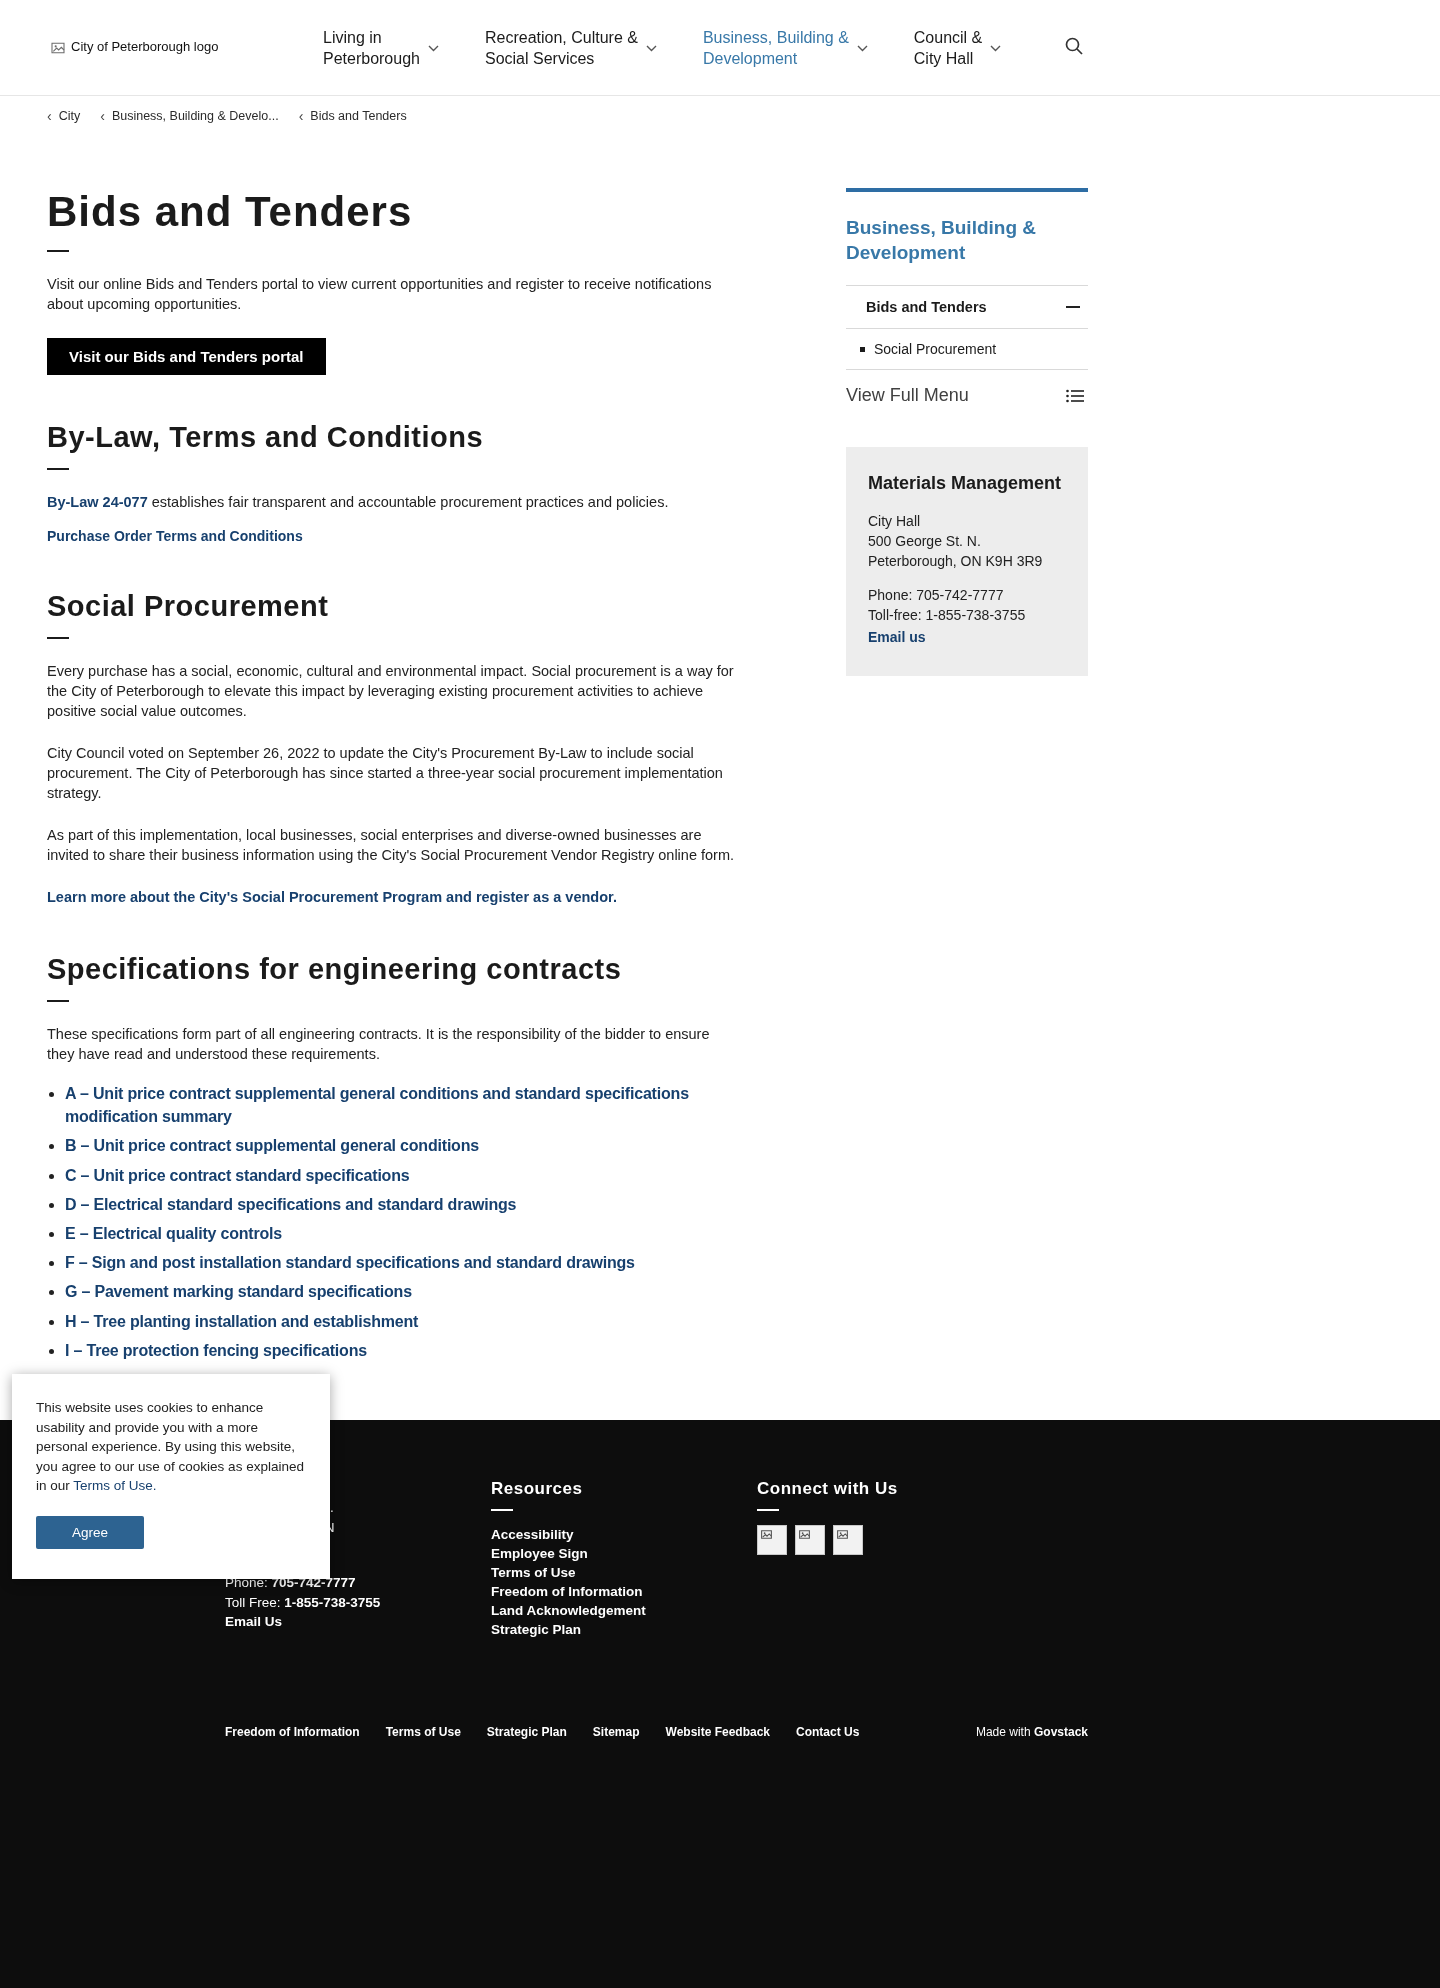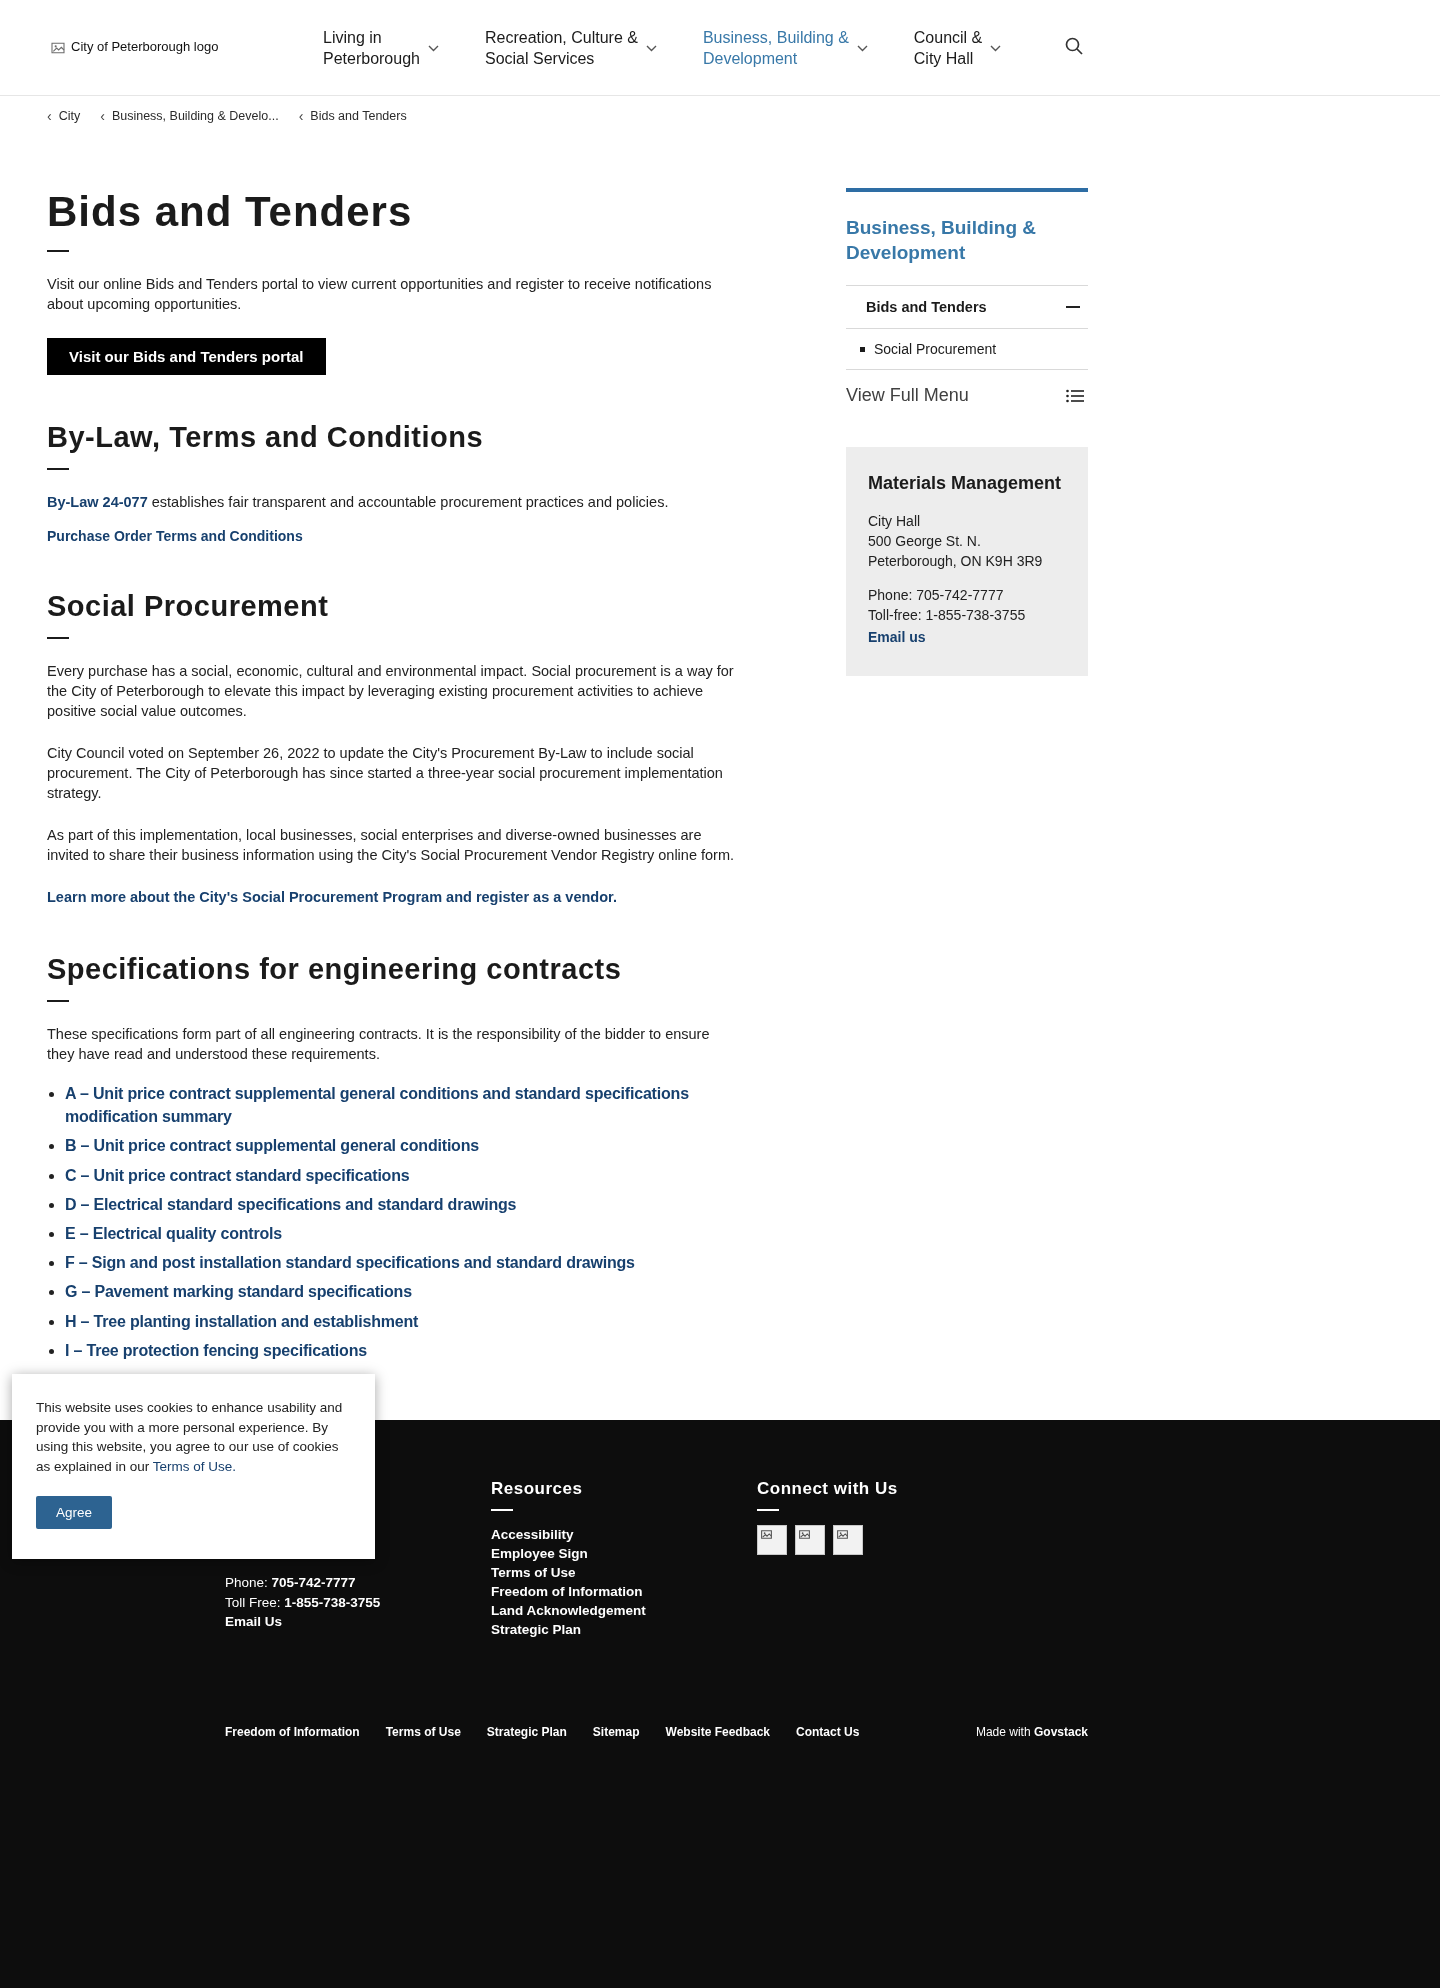--- a/index.html
+++ b/index.html
@@ -112,29 +112,29 @@
     display:flex; align-items:center; gap:26px;
     margin-top:72px; padding:14px 0; font-size:12px;
   }
   .footer-bottom a { color:#fff; font-weight:700; }
   .footer-bottom .fb-links { display:flex; gap:26px; margin-left:178px; }
   .made-with { margin-left:auto; color:#fff; }
   .made-with b { font-weight:700; }
 
   
   .cookie-banner {
-    position:absolute; left:12px; top:1374px; width:363px;
+    position:absolute; left:12px; top:1374px; width:318px;
     background:#fff; color:#222; padding:24px 24px 30px 24px;
     box-shadow:0 2px 12px rgba(0,0,0,.35); z-index:50;
     font-size:13.5px; line-height:1.45;
   }
   .cookie-banner a { color:#17406e; }
   .agree-btn {
     margin-top:20px; background:#2d6391; color:#fff; border:none; cursor:pointer;
-    font-size:13.5px; padding:9px 20px; border-radius:2px;
+    font-size:13.5px; padding:9px 36px; border-radius:2px;
     font-family:"Liberation Sans", sans-serif;
   }
 </style>
 </head>
 <body>
 
 <header>
   <a class="broken-img">
     <svg viewBox="0 0 24 24" width="16" height="16">
       <path fill="none" stroke="currentColor" stroke-width="1.6" d="M3 5h18v14H3z"></path>

